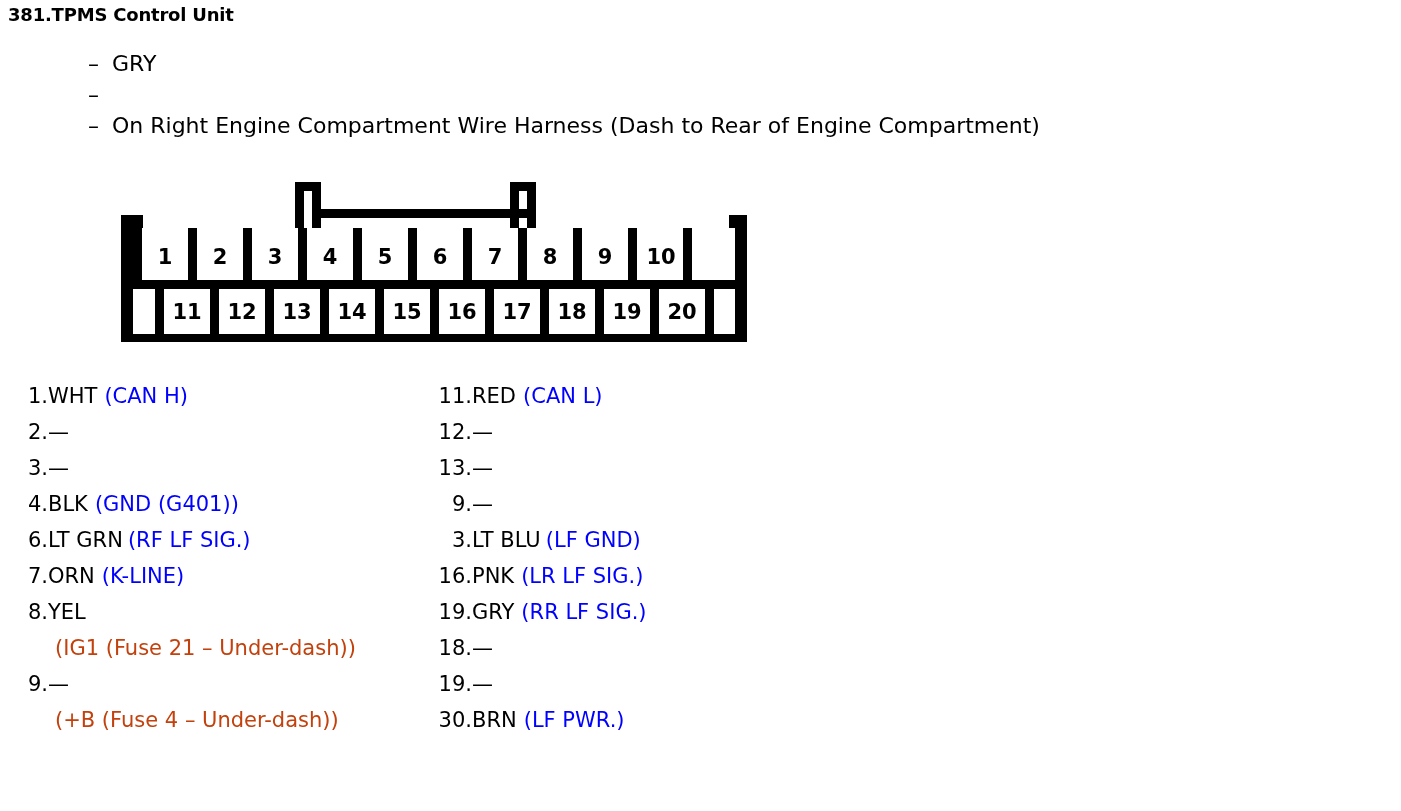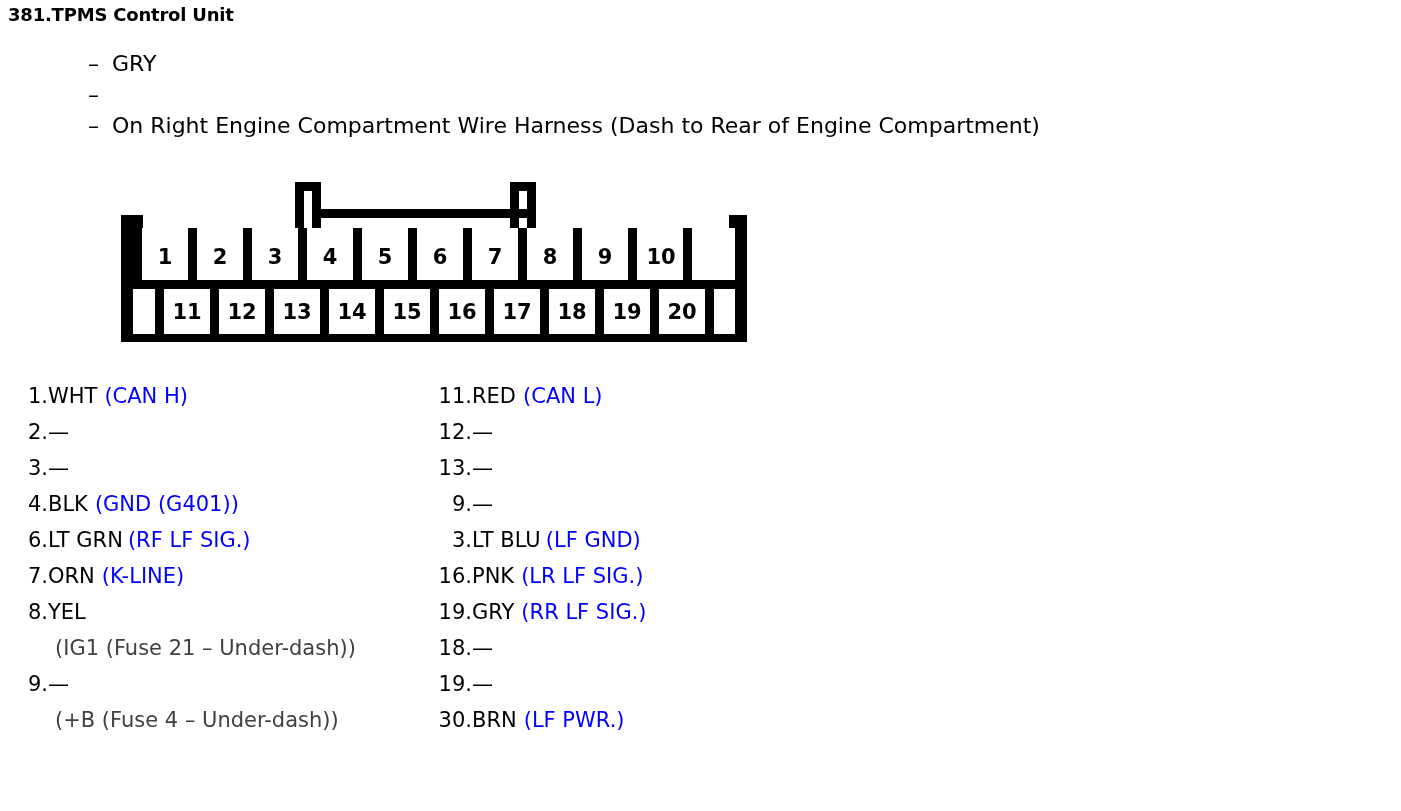--- a/index.html
+++ b/index.html
@@ -95,21 +95,21 @@
   .pin-func {
     color: #0000ff;
     margin-left: 7px;
   }
   .pin-func.nogap { margin-left: 5px; }
 
   .pin-cont {
     position: relative;
     height: 36px;
     white-space: nowrap;
-    color: #404040;
+    color: #c2410c;
     padding-left: 55px;
   }
 </style>
 </head>
 <body>
 
 <div class="page-title">381.TPMS Control Unit</div>
 
 <div class="bullet-list">
   <div class="bullet-row">

